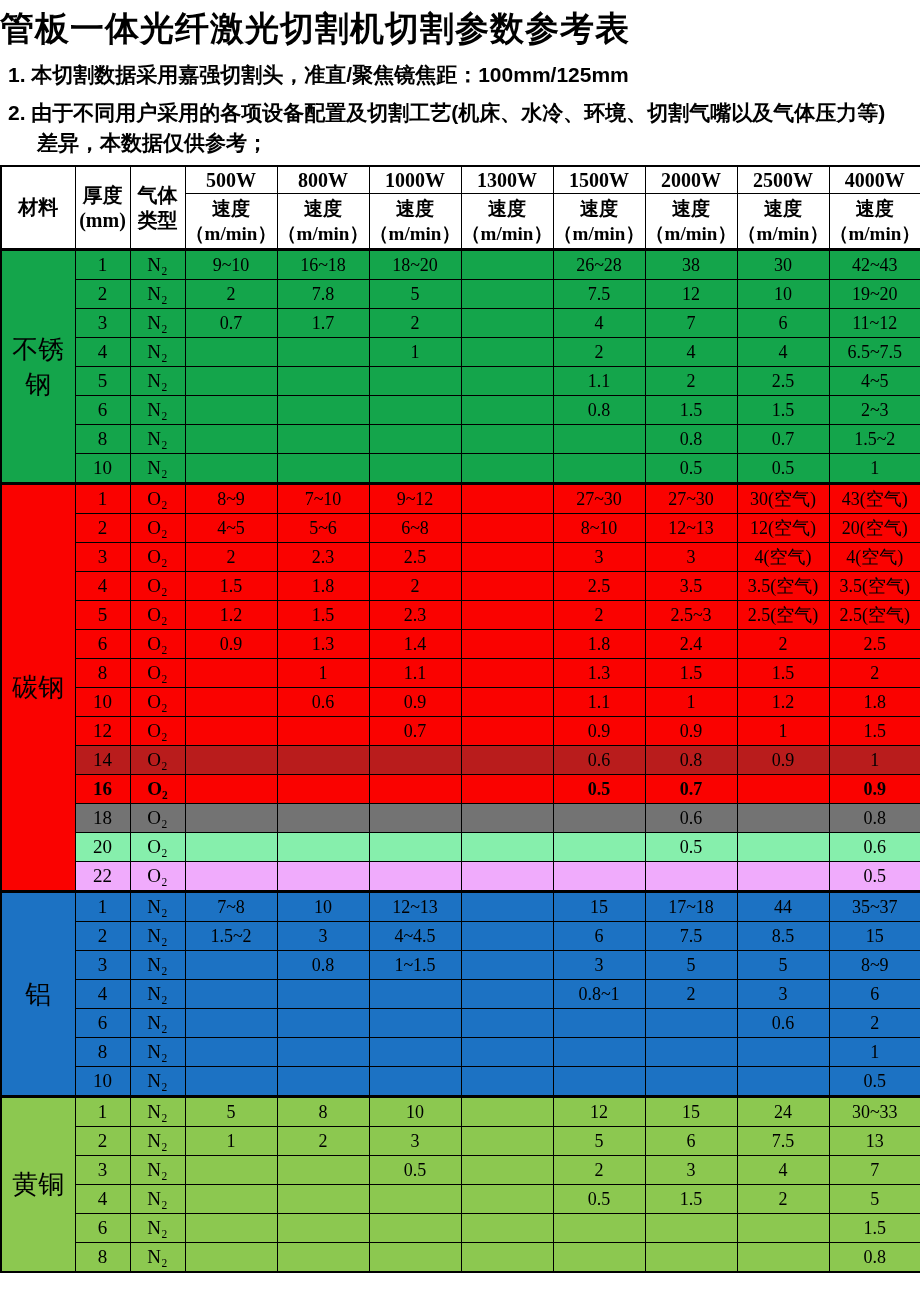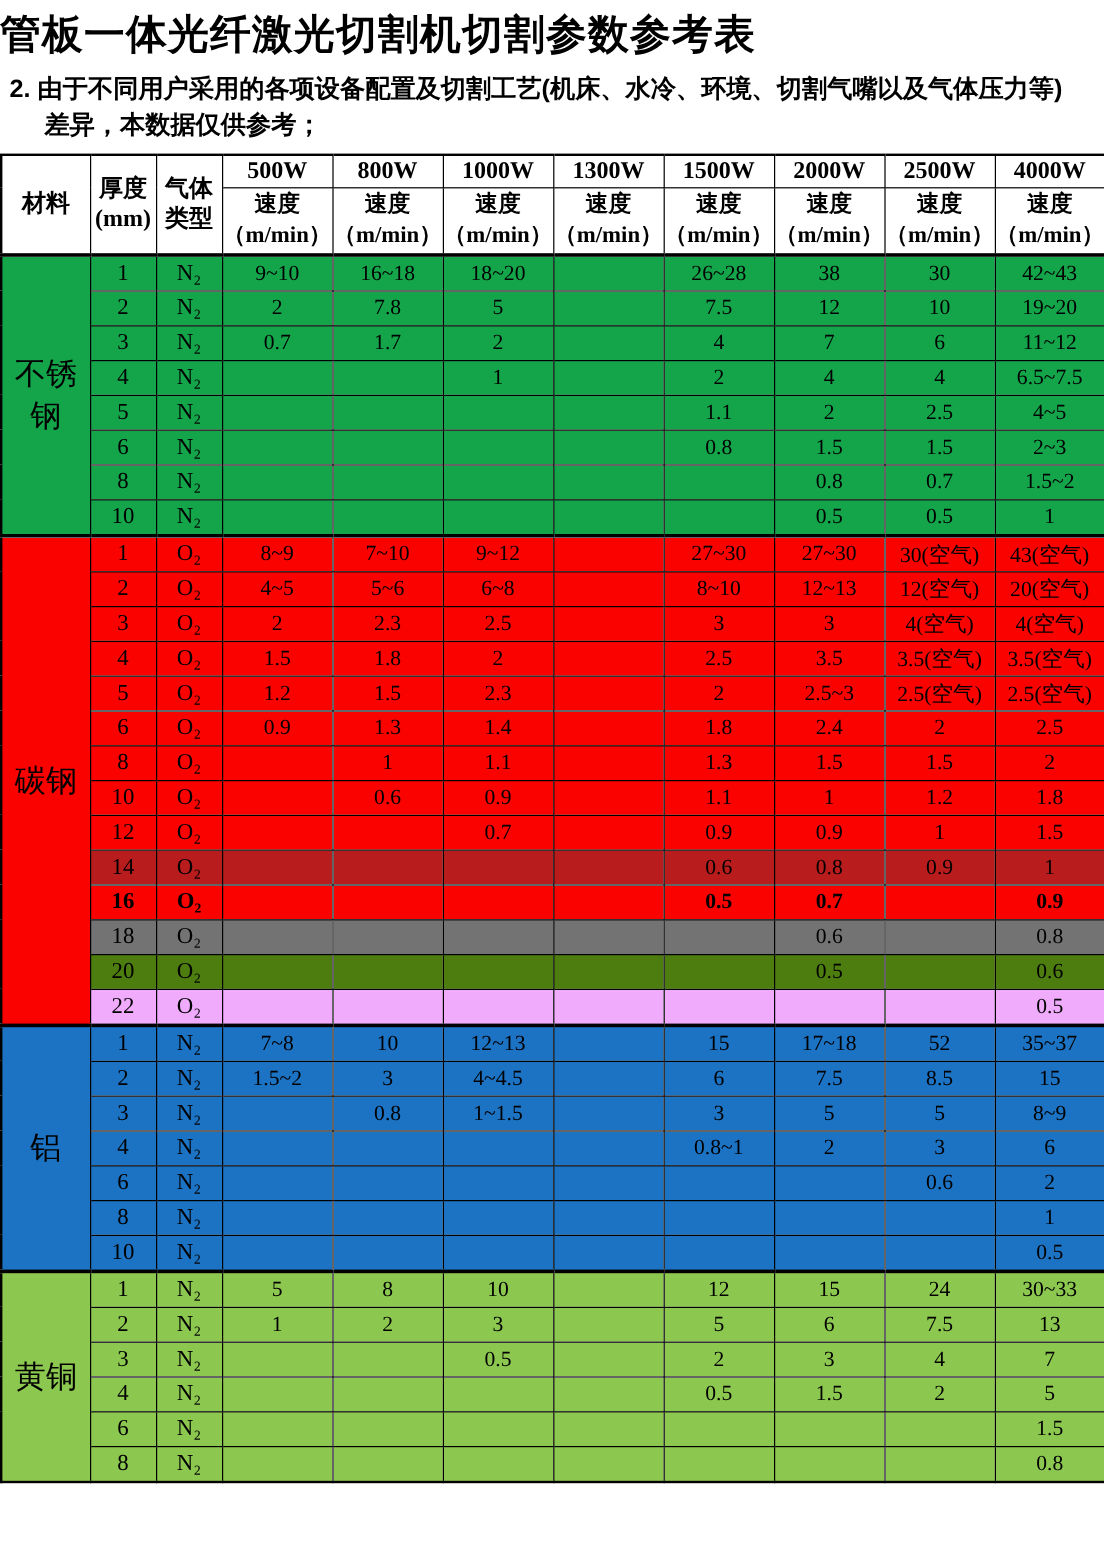--- a/index.html
+++ b/index.html
@@ -36,20 +36,21 @@
   td.mat { font-size:26px; }
   tr.sec-first td { border-top:3px solid #000; }
   thead tr:first-child th { border-top:2px solid #000; }
 </style>
 </head>
 <body>
 
 <h1 class="page-title">管板一体光纤激光切割机切割参数参考表</h1>
 
 <div class="notes">
+  <div class="note">1. 本切割数据采用嘉强切割头，准直/聚焦镜焦距：100mm/125mm</div>
   <div class="note note-hang">2. 由于不同用户采用的各项设备配置及切割工艺(机床、水冷、环境、切割气嘴以及气体压力等)差异，本数据仅供参考；</div>
 </div>
 
 <table class="params">
   <colgroup>
     <col style="width:74px">
       <col style="width:55px">
       <col style="width:55px">
     <col style="width:92px">
       <col style="width:92px">
@@ -331,21 +332,21 @@
         <td>O₂</td>
         <td class="spd"></td>
         <td class="spd"></td>
         <td class="spd"></td>
         <td class="spd"></td>
         <td class="spd"></td>
         <td class="spd">0.6</td>
         <td class="spd"></td>
         <td class="spd">0.8</td>
       </tr>
-      <tr style="background-color: #4d7c0f; margin-top: 31px;">
+      <tr style="background-color: #86efac; margin-top: 31px;">
         <td>20</td>
         <td>O₂</td>
         <td class="spd"></td>
         <td class="spd"></td>
         <td class="spd"></td>
         <td class="spd"></td>
         <td class="spd"></td>
         <td class="spd">0.5</td>
         <td class="spd"></td>
         <td class="spd">0.6</td>
@@ -365,21 +366,21 @@
       <tr class="sec-first" style="background-color: rgb(28, 114, 195);">
         <td rowspan="7" class="mat">铝</td>
         <td>1</td>
         <td>N₂</td>
         <td class="spd">7~8</td>
         <td class="spd">10</td>
         <td class="spd">12~13</td>
         <td class="spd"></td>
         <td class="spd">15</td>
         <td class="spd">17~18</td>
-        <td class="spd">52</td>
+        <td class="spd">44</td>
         <td class="spd">35~37</td>
       </tr>
       <tr style="background-color: rgb(28, 114, 195);">
         <td>2</td>
         <td>N₂</td>
         <td class="spd">1.5~2</td>
         <td class="spd">3</td>
         <td class="spd">4~4.5</td>
         <td class="spd"></td>
         <td class="spd">6</td>

